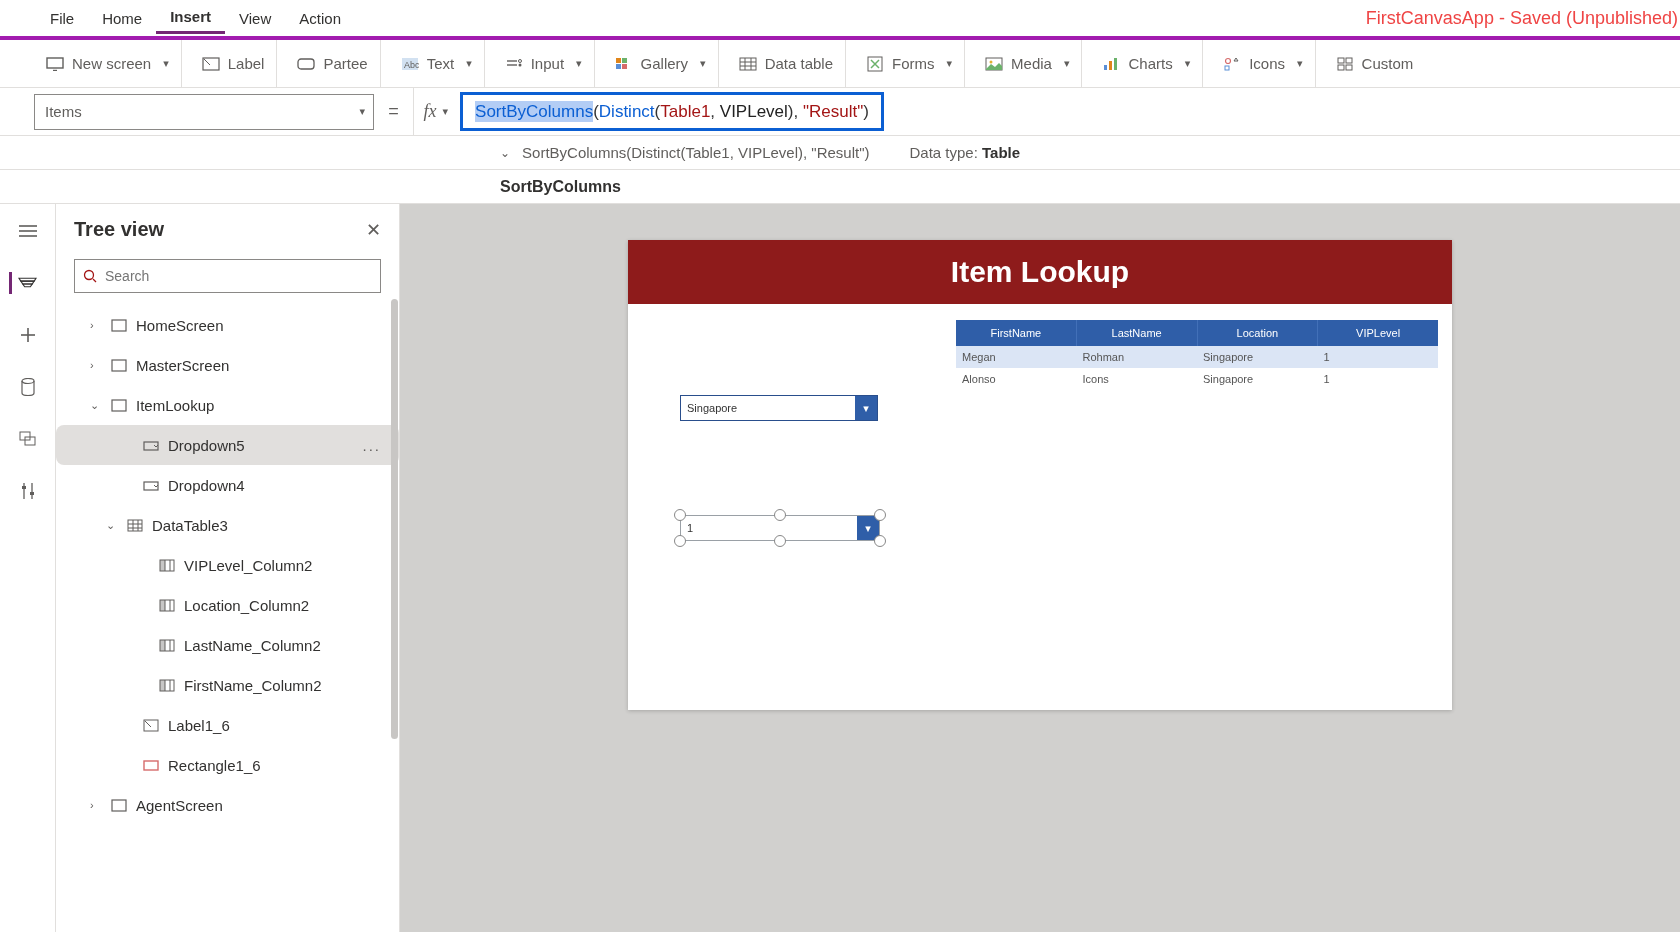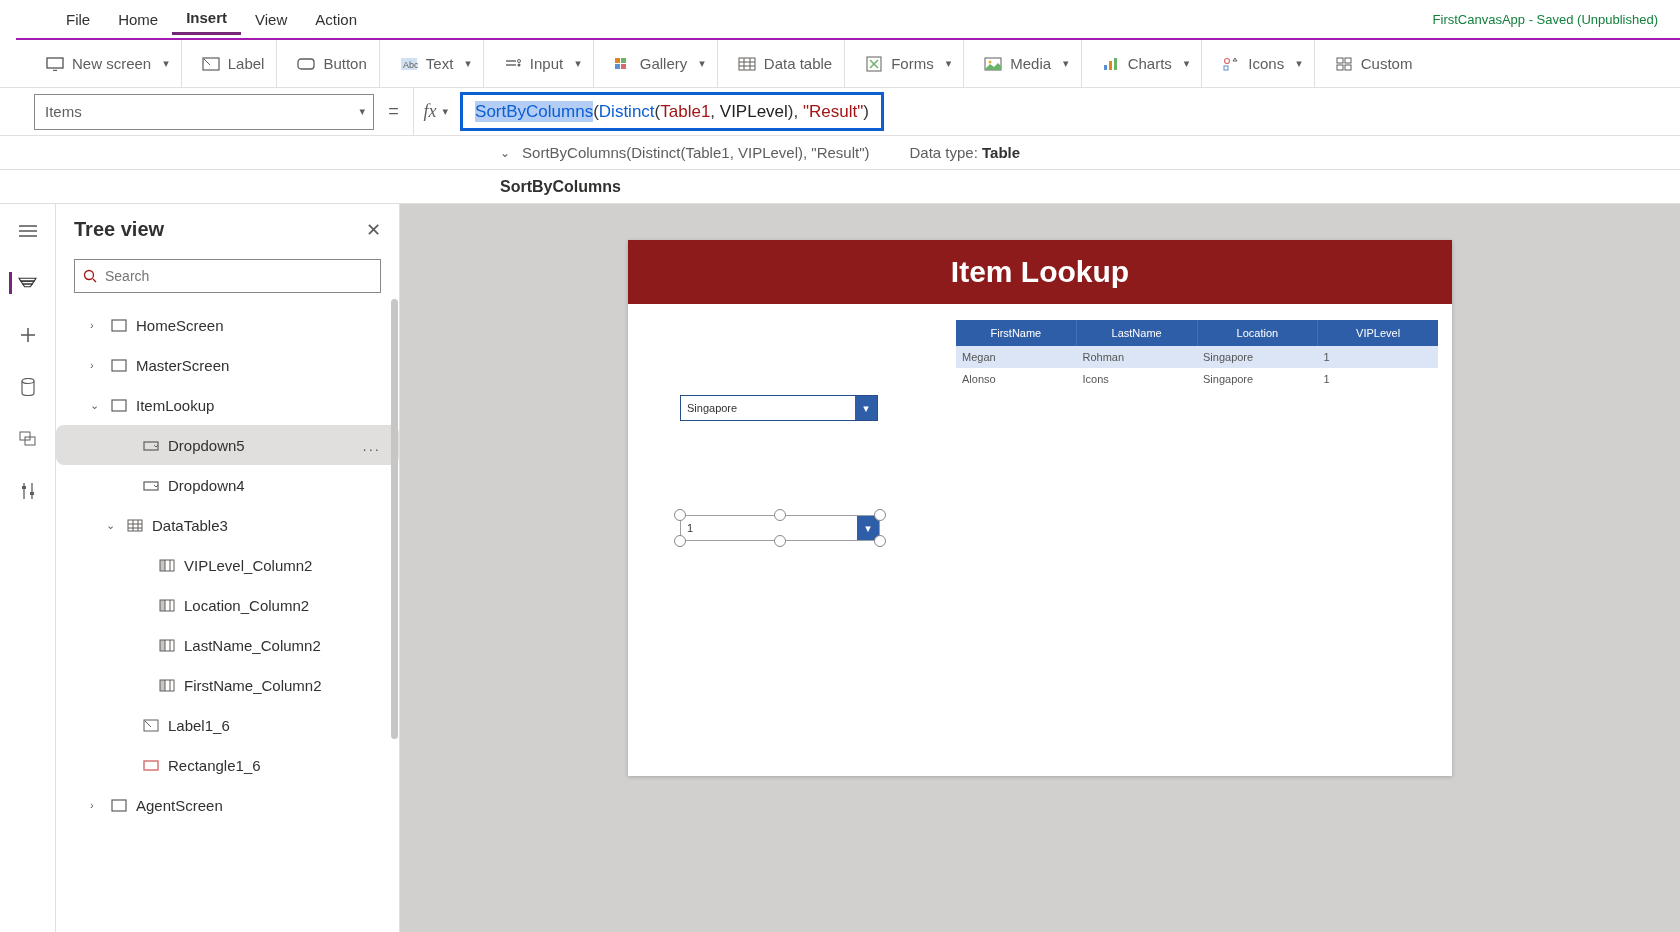--- a/index.html
+++ b/index.html
@@ -1,22 +1,22 @@
 <!DOCTYPE html>
 <html><head>
   <meta charset="utf-8">
   <style>
     * { box-sizing: border-box; margin: 0; padding: 0; font-family: "Segoe UI", Arial, sans-serif; }
     body { width: 1680px; height: 932px; overflow: hidden; background: #fff; color: #323130; }
 
     
-    .menubar { height: 40px; display: flex; align-items: center; padding: 16px 36px; border-bottom: 2px solid #a21caf; position: relative; margin-left: 16px; }
+    .menubar { height: 40px; display: flex; align-items: center; padding: 16px 36px; border-bottom: 4px solid #a21caf; position: relative; }
     .menubar-item { padding: 6px 14px; font-size: 15px; color: #323130; cursor: pointer; }
     .menubar-item.active { font-weight: 600; border-bottom: 3px solid #742774; }
-    .app-title { position: absolute; right: 22px; font-size: 13px; color: #15803d; }
+    .app-title { position: absolute; right: 2px; font-size: 18px; color: #ef4444; }
 
     
     .ribbon { height: 48px; display: flex; align-items: center; padding: 0 34px; border-bottom: 1px solid #e1dfdd; gap: 8px; }
     .ribbon-group { display: flex; align-items: center; padding: 0 12px; height: 100%; border-right: 1px solid #e1dfdd; gap: 8px; cursor: pointer; color: #605e5c; }
     .ribbon-group:last-child { border-right: none; }
     .ribbon-icon { width: 18px; height: 18px; display: inline-flex; align-items: center; justify-content: center; }
     .ribbon-label { font-size: 15px; }
     .chev { font-size: 11px; color: #605e5c; margin-left: 4px; }
 
     
@@ -66,21 +66,21 @@
     .tree-scroll { position: absolute; right: 1px; top: 0; width: 7px; height: 440px; background: #c8c6c4; border-radius: 4px; }
     .tree-item { display: flex; align-items: center; height: 40px; font-size: 15px; color: #323130; padding-left: 18px; cursor: pointer; gap: 8px; }
     .tree-item.selected { background: #e1dfdd; border-radius: 8px; }
     .tree-chev { width: 12px; font-size: 11px; color: #605e5c; }
     .tree-spacer { width: 12px; }
     .tree-icon { width: 18px; height: 18px; display: inline-flex; align-items: center; justify-content: center; color: #605e5c; font-size: 14px; }
     .more-dots { margin-left: auto; margin-right: 18px; color: #605e5c; letter-spacing: 2px; }
 
     
     .canvas { flex: 1; background: #d1d0ce; padding: 36px 30px; overflow: auto; }
-    .screen { width: 824px; height: 536px; background: #fff; margin: 0 auto; box-shadow: 0 1px 4px rgba(0,0,0,0.2); position: relative; }
+    .screen { width: 824px; height: 470px; background: #fff; margin: 0 auto; box-shadow: 0 1px 4px rgba(0,0,0,0.2); position: relative; }
     .screen-header { height: 64px; background: #8e1b1b; color: #fff; display: flex; align-items: center; justify-content: center; font-size: 30px; font-weight: 700; }
 
     
     .dt { position: absolute; top: 80px; right: 14px; width: 482px; }
     .dt-head { display: flex; background: #2f5ea8; color: #fff; font-size: 11px; height: 26px; }
     .dt-head div { flex: 1; display: flex; align-items: center; justify-content: center; border-right: 1px solid #4270b8; }
     .dt-head div:last-child { border-right: none; }
     .dt-row { display: flex; font-size: 11px; height: 22px; color: #555; }
     .dt-row div { flex: 1; display: flex; align-items: center; padding-left: 6px; }
     .dt-row.sel { background: #dbe5f5; }
@@ -132,21 +132,21 @@
         </svg>
       </span>
     <span class="ribbon-label">Label</span>
   </div>
   <div class="ribbon-group">
     <span class="ribbon-icon">
         <svg width="18" height="12" viewBox="0 0 18 12">
           <rect x="1" y="1" width="16" height="10" rx="3" fill="none" stroke="#605e5c" stroke-width="1.3"></rect>
         </svg>
       </span>
-    <span class="ribbon-label">Button</span>
+    <span class="ribbon-label">Partee</span>
   </div>
   <div class="ribbon-group">
     <span class="ribbon-icon">
         <svg width="18" height="14" viewBox="0 0 18 14">
           <rect x="1" y="1" width="16" height="12" fill="#6b9bd2" opacity="0.3"></rect>
           <text x="3" y="11" font-size="9" fill="#605e5c">Abc</text>
         </svg>
       </span>
     <span class="ribbon-label">Text</span>
       <span class="chev">▾</span>

